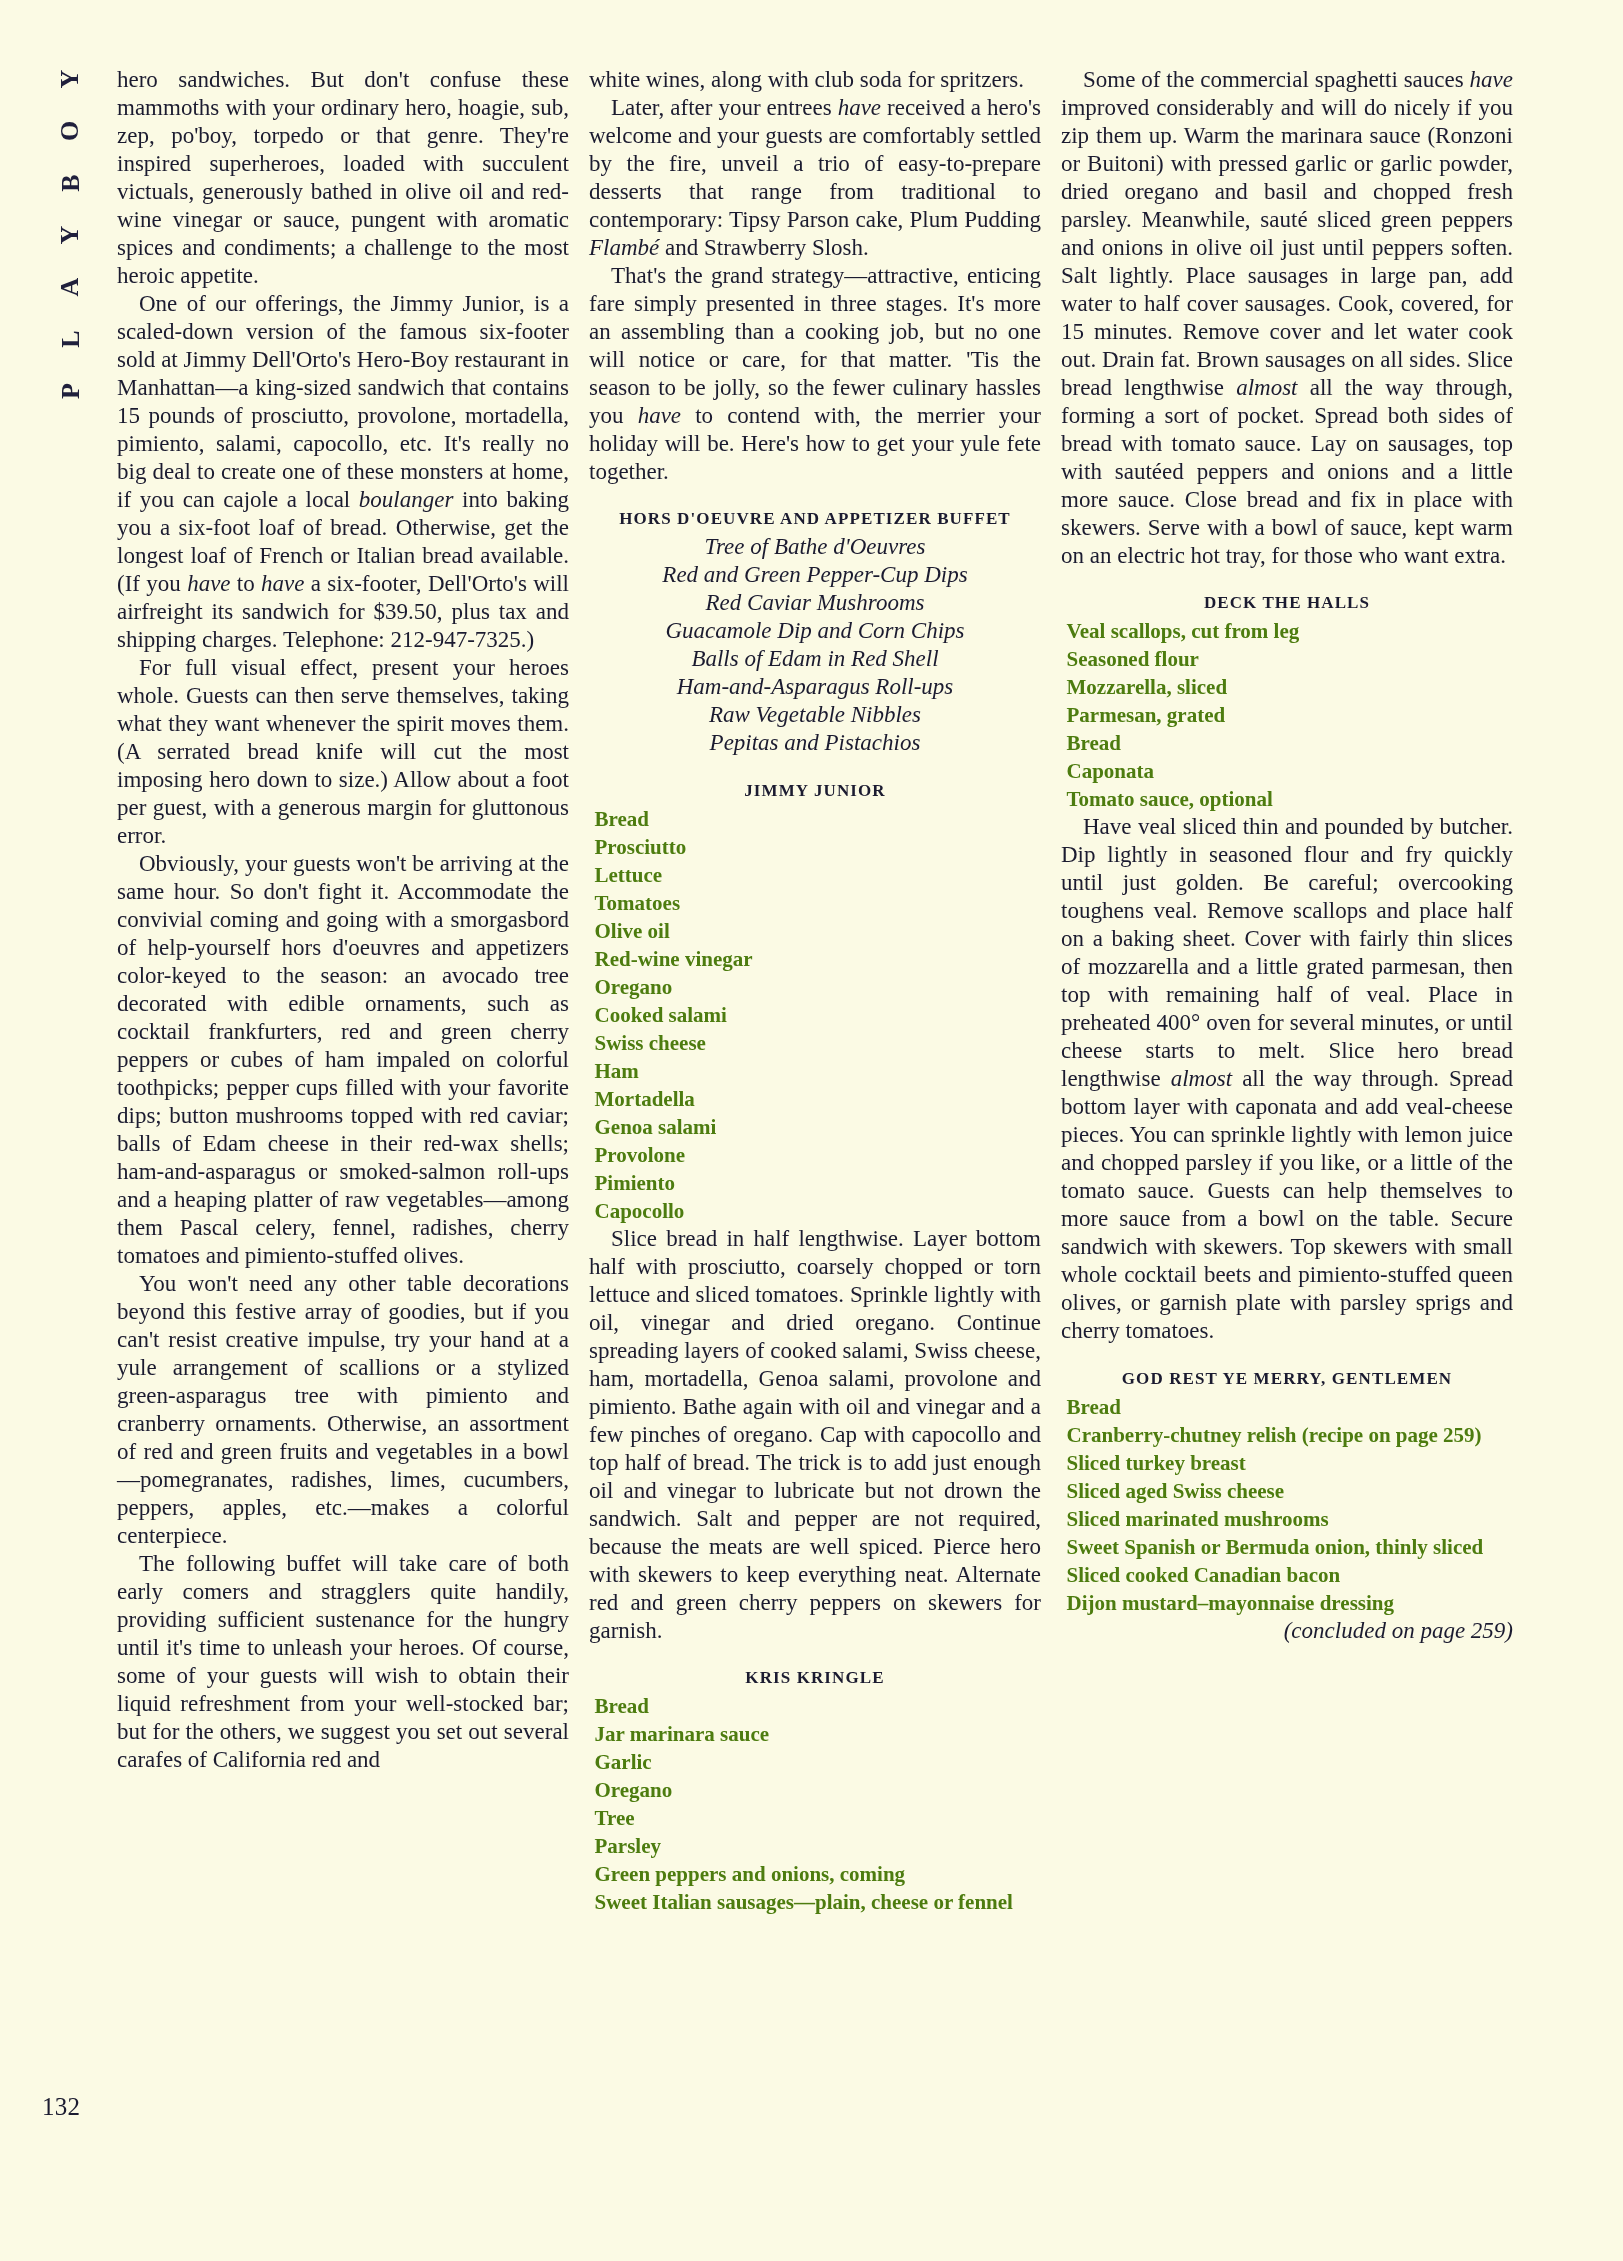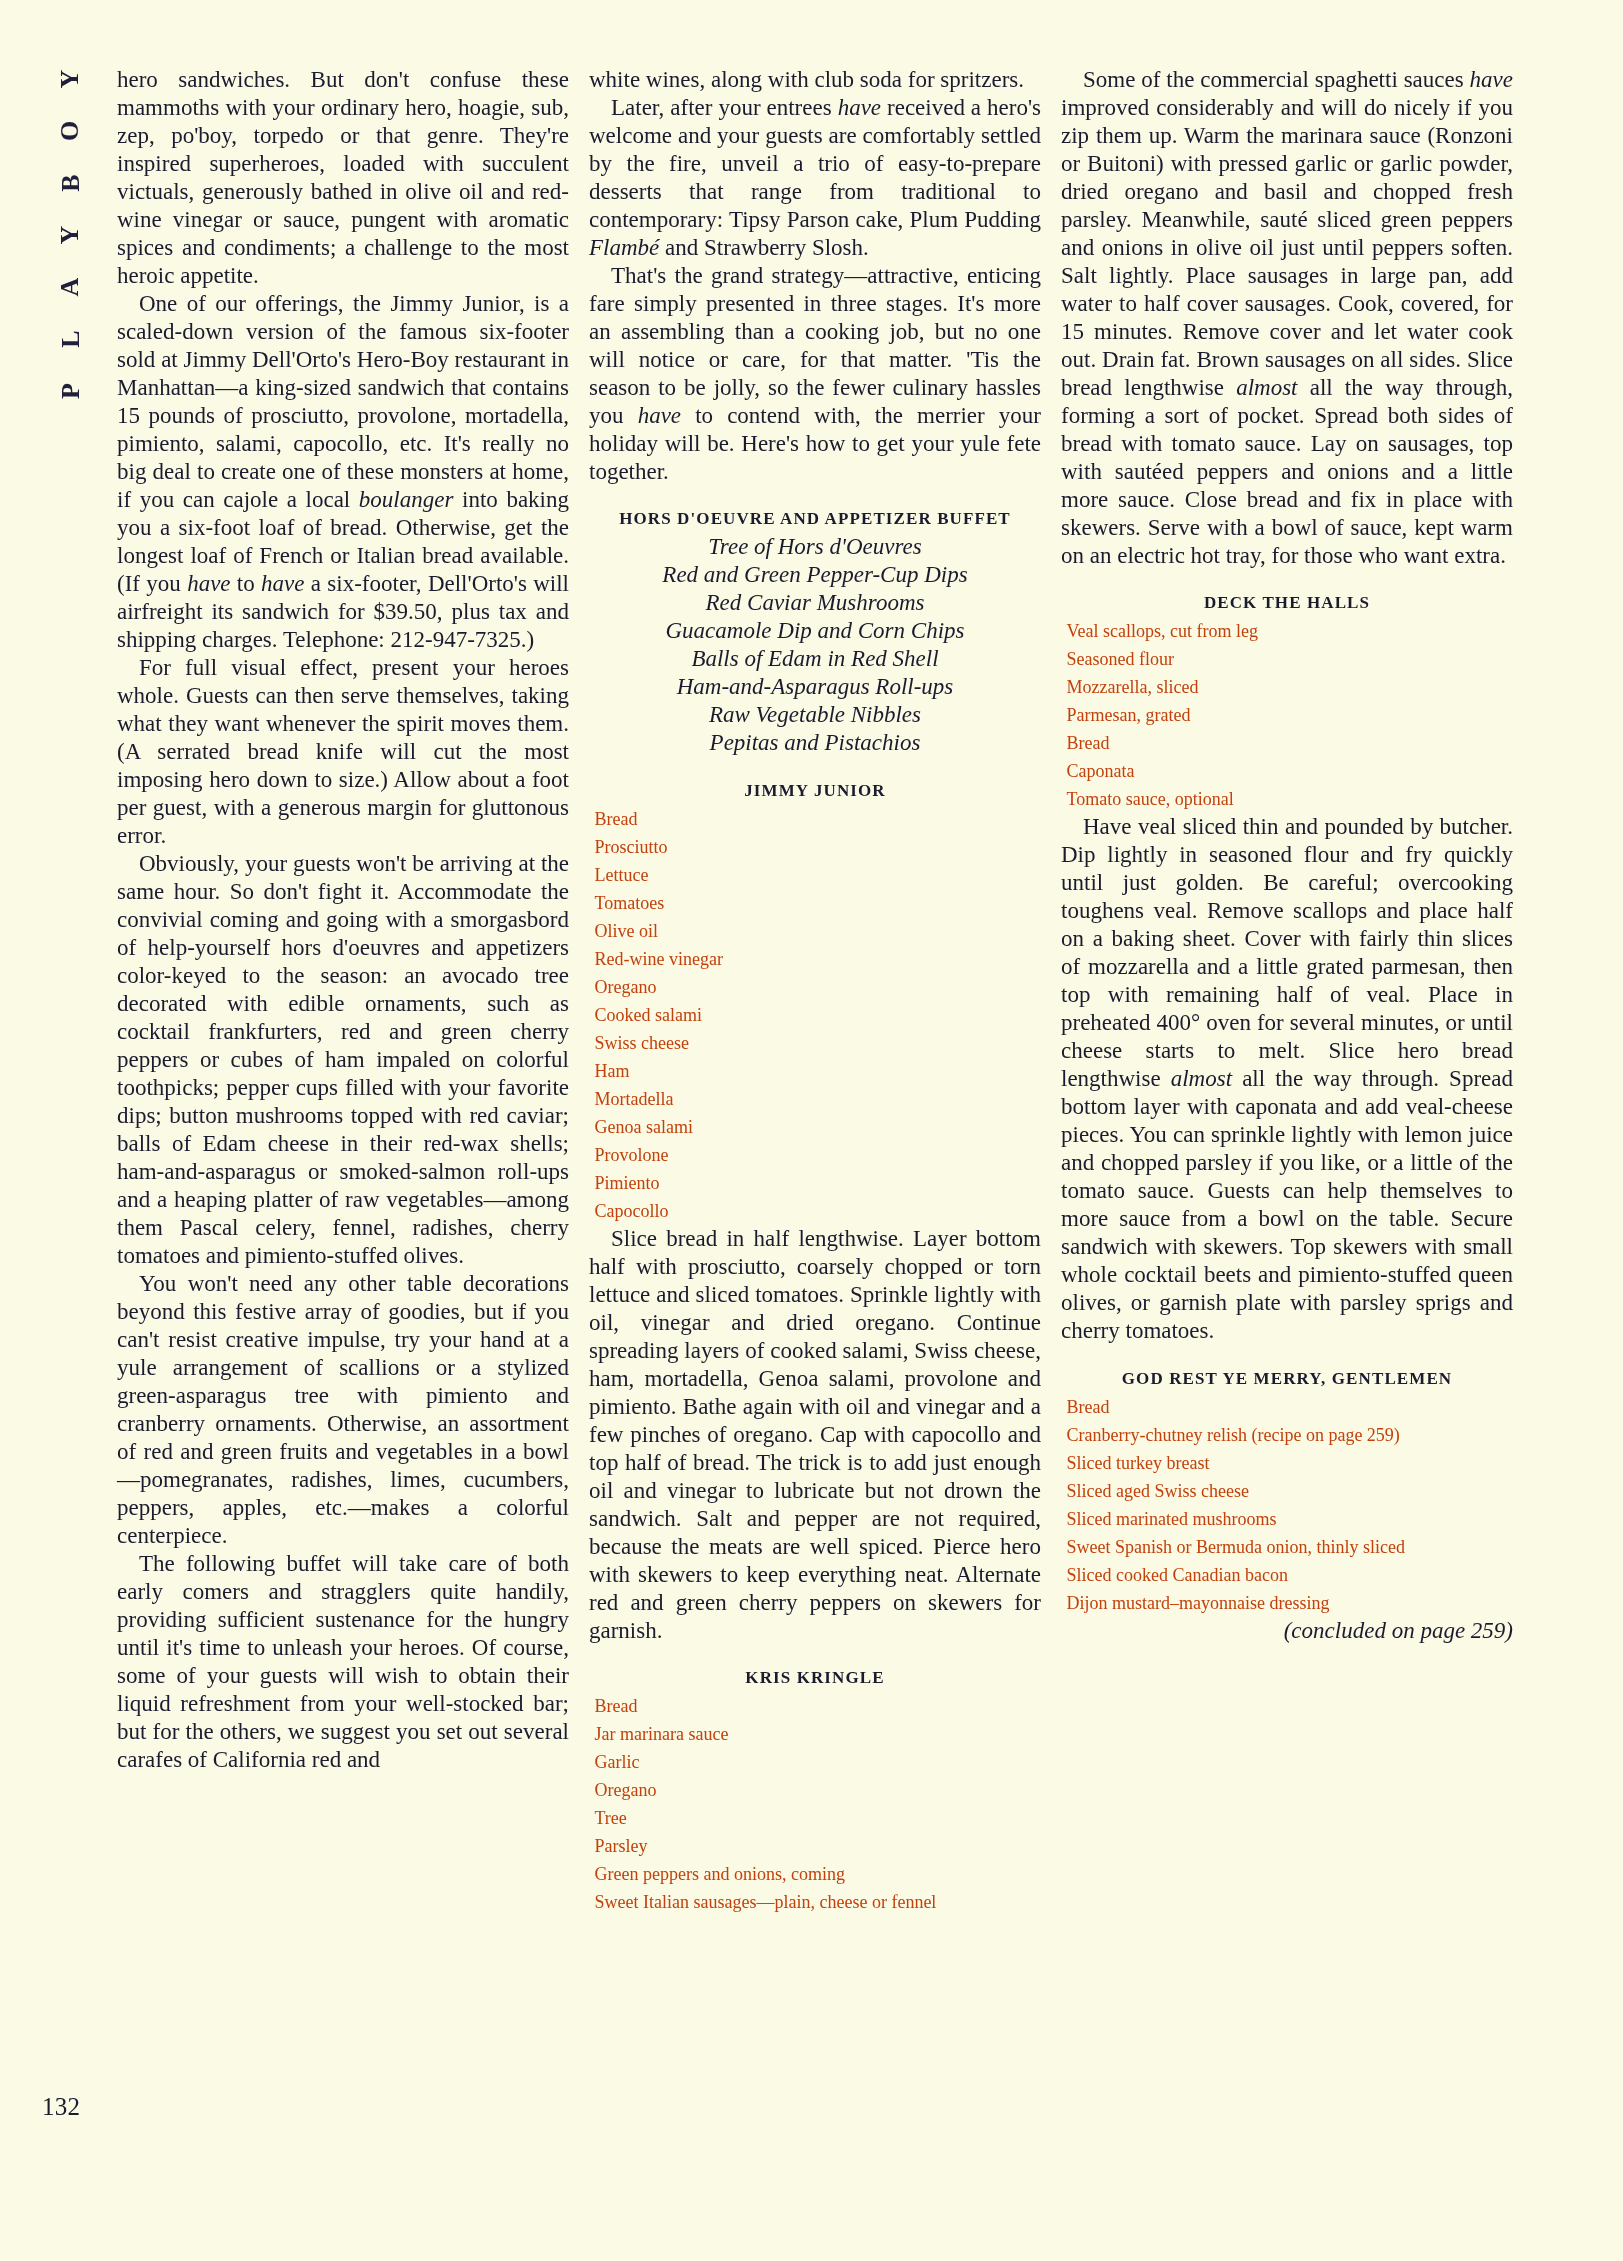--- a/index.html
+++ b/index.html
@@ -103,25 +103,26 @@
     color: #1b1b30;
   }
 
   
   .ingredients {
     margin: 4.1px 0 0 0;
     padding: 0 0 0 5.5px;
     list-style: none;
   }
   .ingredients li {
-    font-size: 18px;
-    line-height: 28px;
-    color: #c2410c;
+    font-size: 21px;
+    line-height: 28px;
+    color: #4d7c0f;
     padding-left: 27.5px;
     text-indent: -27.5px;
+    font-weight: bold;
   }
   .ingredients.ind li { padding-left: 32px; text-indent: -32px; }
 
   .concl {
     margin: 0;
     font-size: 23px;
     font-style: italic;
     text-align: right;
     line-height: 28px;
     color: #1b1b30;
@@ -155,21 +156,21 @@
       <p class="body">The following buffet will take care of both early comers and stragglers quite handily, providing sufficient sustenance for the hungry until it's time to unleash your heroes. Of course, some of your guests will wish to obtain their liquid refreshment from your well-stocked bar; but for the others, we suggest you set out several carafes of California red and</p>
     </div>
 
     <div class="col">
       <p class="body noindent">white wines, along with club soda for spritzers.</p>
       <p class="body">Later, after your entrees <i>have</i> received a hero's welcome and your guests are comfortably settled by the fire, unveil a trio of easy-to-prepare desserts that range from traditional to contemporary: Tipsy Parson cake, Plum Pudding <i>Flambé</i> and Strawberry Slosh.</p>
       <p class="body">That's the grand strategy—attractive, enticing fare simply presented in three stages. It's more an assembling than a cooking job, but no one will notice or care, for that matter. 'Tis the season to be jolly, so the fewer culinary hassles you <i>have</i> to contend with, the merrier your holiday will be. Here's how to get your yule fete together.</p>
 
       <div class="rhead">HORS D'OEUVRE AND APPETIZER BUFFET</div>
       <ul class="menu">
-        <li>Tree of Hors d'Oeuvres</li>
+        <li>Tree of Bathe d'Oeuvres</li>
         <li>Red and Green Pepper-Cup Dips</li>
         <li>Red Caviar Mushrooms</li>
         <li>Guacamole Dip and Corn Chips</li>
         <li>Balls of Edam in Red Shell</li>
         <li>Ham-and-Asparagus Roll-ups</li>
         <li>Raw Vegetable Nibbles</li>
         <li>Pepitas and Pistachios</li>
       </ul>
 
       <div class="rhead">JIMMY JUNIOR</div>

